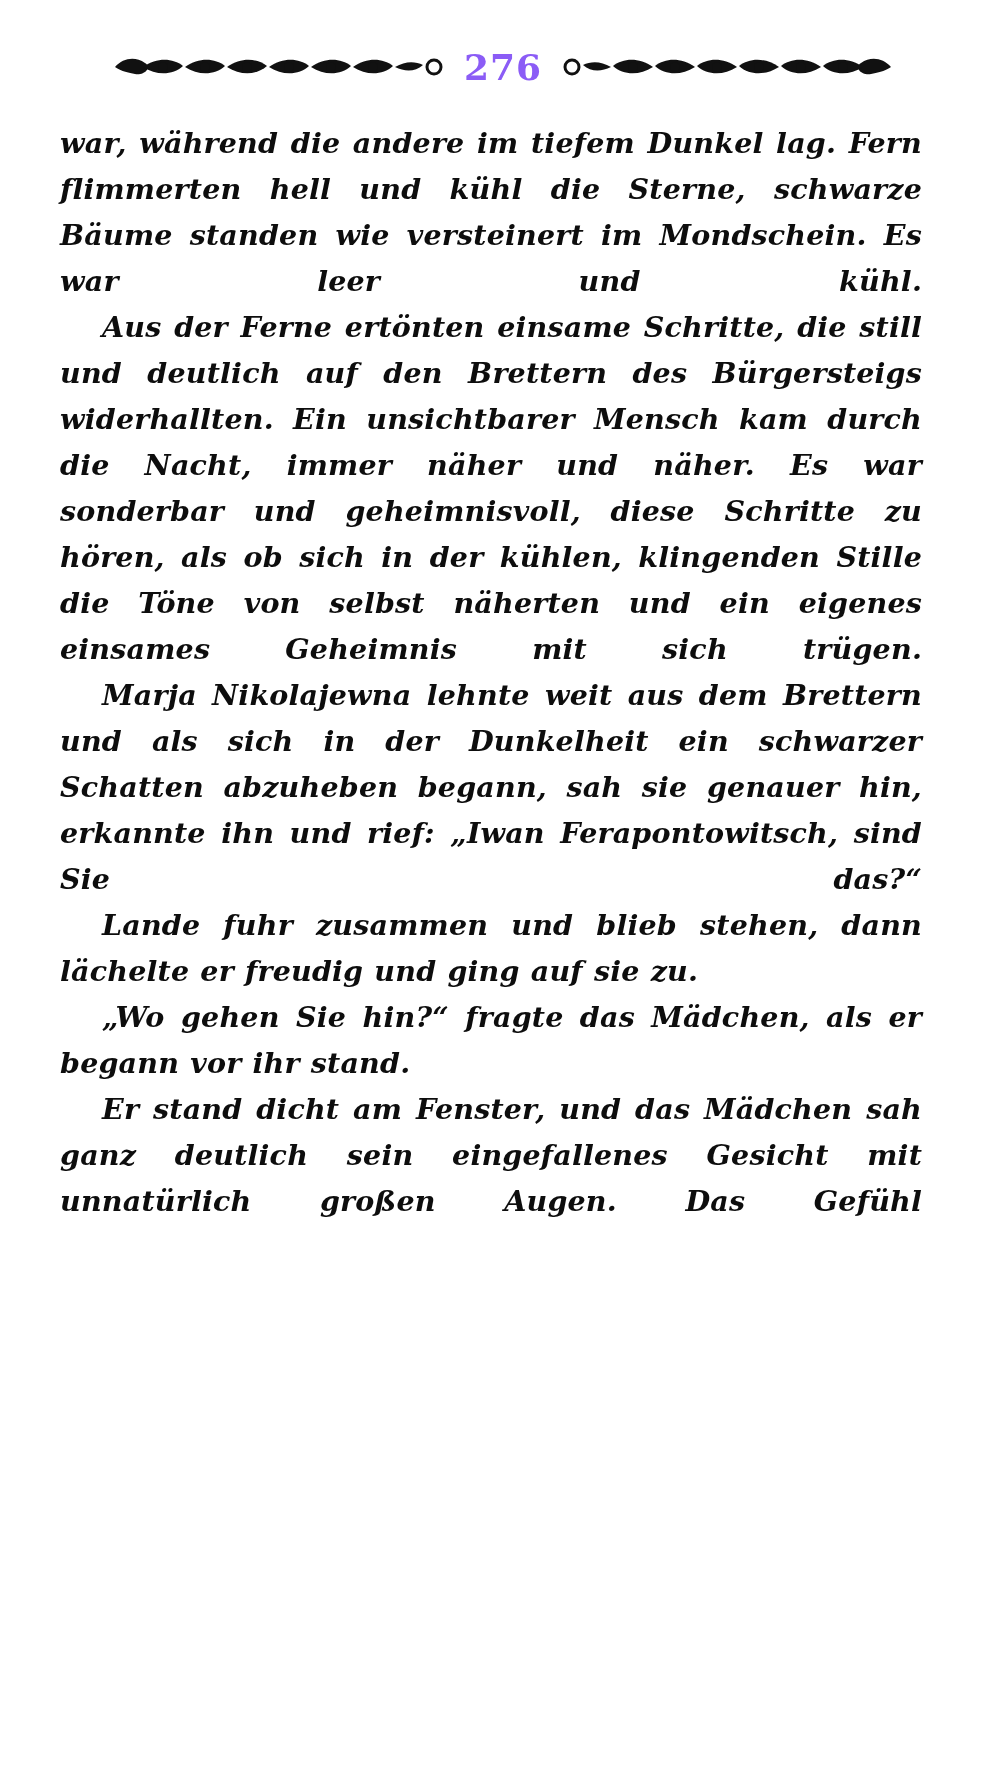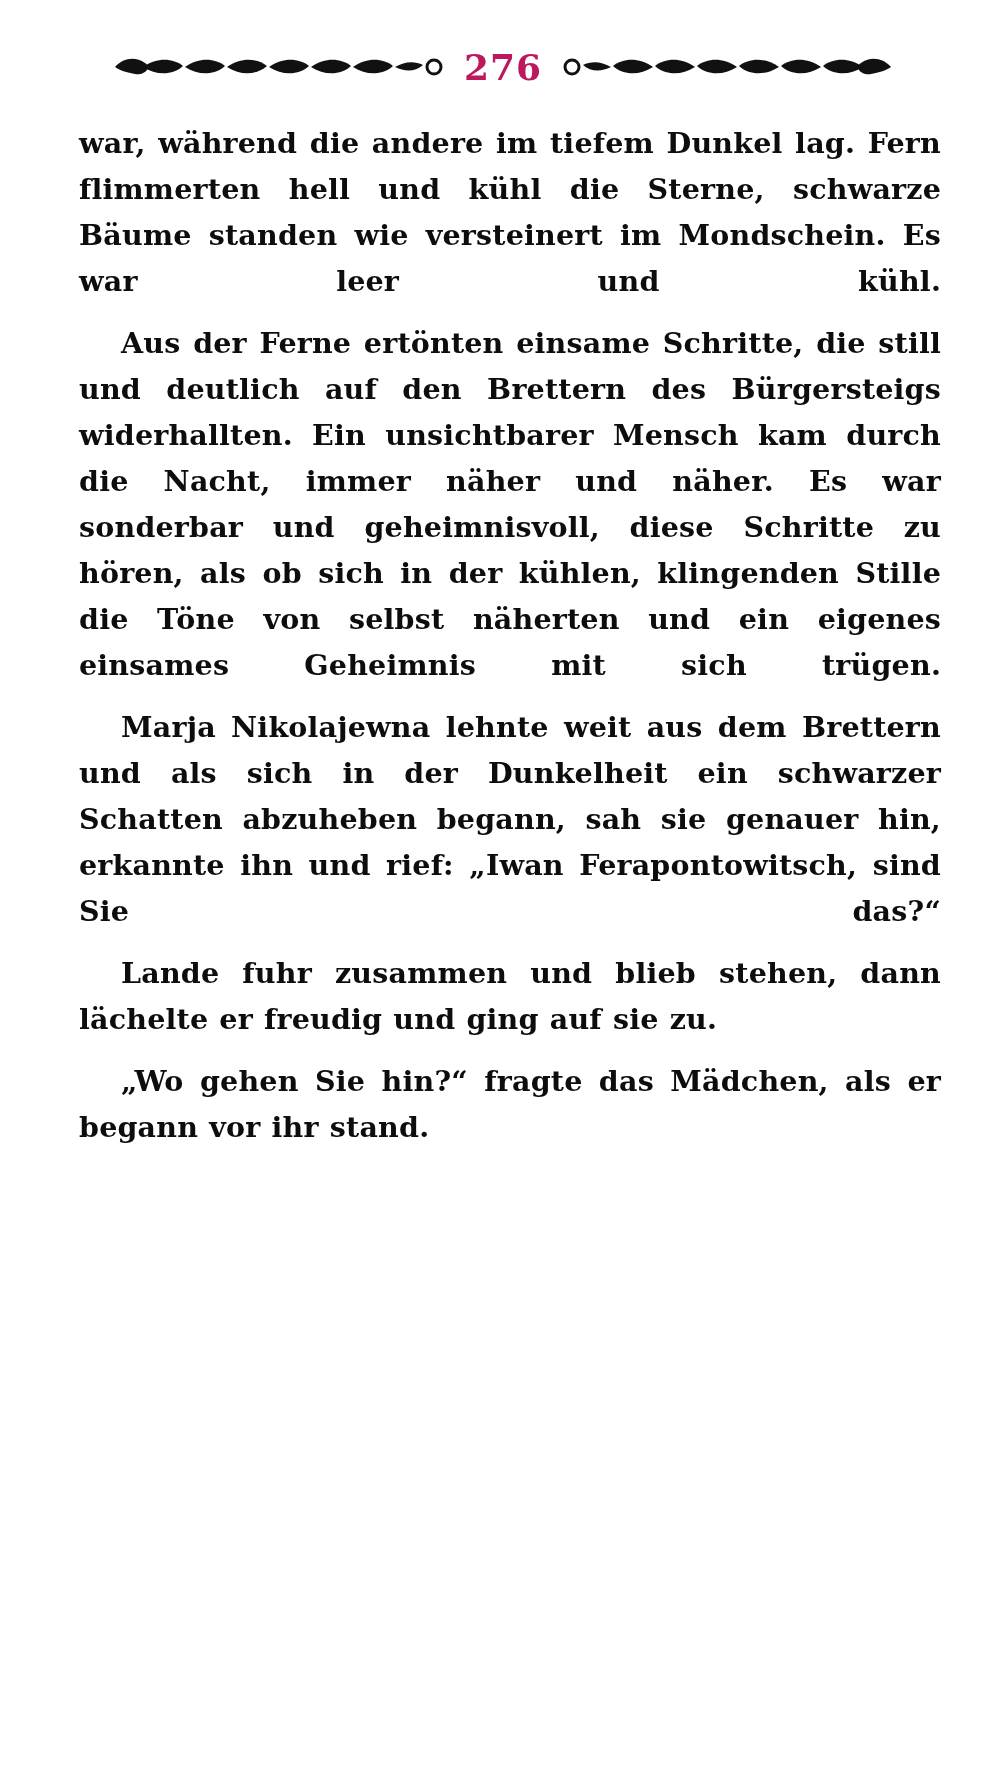--- a/index.html
+++ b/index.html
@@ -42,45 +42,46 @@
   }
   .ornament svg { display: block; width: 330px; height: 26px; }
   .page-number {
     flex: 0 0 auto;
     width: 120px;
     text-align: center;
     font-family: "DejaVu Serif", serif;
     font-size: 36px;
     font-weight: 700;
     letter-spacing: 1px;
-    color: #be185d;
+    color: #8b5cf6;
     line-height: 1;
   }
 
   
   .body-text {
     position: absolute;
-    left: 79px;
+    left: 60px;
     top: 120px;
     width: 862px;
+    font-style: italic;
   }
   .para {
     margin: 0 0 0 0;
     font-family: "DejaVu Serif", serif;
     font-size: 28.5px;
     line-height: 46px;
     text-align: justify;
     text-align-last: left;
     color: #0d0d0d;
     font-weight: 600;
     letter-spacing: 0.2px;
     word-spacing: 1px;
     -webkit-font-smoothing: none;
   }
-  .para + .para { margin-top: 16px; }
+  .para + .para { margin-top: 0px; }
   .indent { text-indent: 42px; }
   .last-justified { text-align: justify; text-align-last: justify; }
 </style>
 </head>
 <body>
 
 <div class="page">
 
   <div class="header">
 
@@ -131,15 +132,16 @@
     </span>
 
   </div>
 
   <div class="body-text">
     <p class="para last-justified">war, während die andere im tiefem Dunkel lag. Fern flimmerten hell und kühl die Sterne, schwarze Bäume standen wie versteinert im Mondschein. Es war leer und kühl.</p>
     <p class="para indent last-justified">Aus der Ferne ertönten einsame Schritte, die still und deutlich auf den Brettern des Bürgersteigs widerhallten. Ein unsichtbarer Mensch kam durch die Nacht, immer näher und näher. Es war sonderbar und geheimnisvoll, diese Schritte zu hören, als ob sich in der kühlen, klingenden Stille die Töne von selbst näherten und ein eigenes einsames Geheimnis mit sich trügen.</p>
     <p class="para indent last-justified">Marja Nikolajewna lehnte weit aus dem Brettern und als sich in der Dunkelheit ein schwarzer Schatten abzuheben begann, sah sie genauer hin, erkannte ihn und rief: „Iwan Ferapontowitsch, sind Sie das?“</p>
     <p class="para indent">Lande fuhr zusammen und blieb stehen, dann lächelte er freudig und ging auf sie zu.</p>
     <p class="para indent">„Wo gehen Sie hin?“ fragte das Mädchen, als er begann vor ihr stand.</p>
+    <p class="para indent last-justified">Er stand dicht am Fenster, und das Mädchen sah ganz deutlich sein eingefallenes Gesicht mit unnatürlich großen Augen. Das Gefühl</p>
   </div>
 
 </div>
 
 </body></html>

